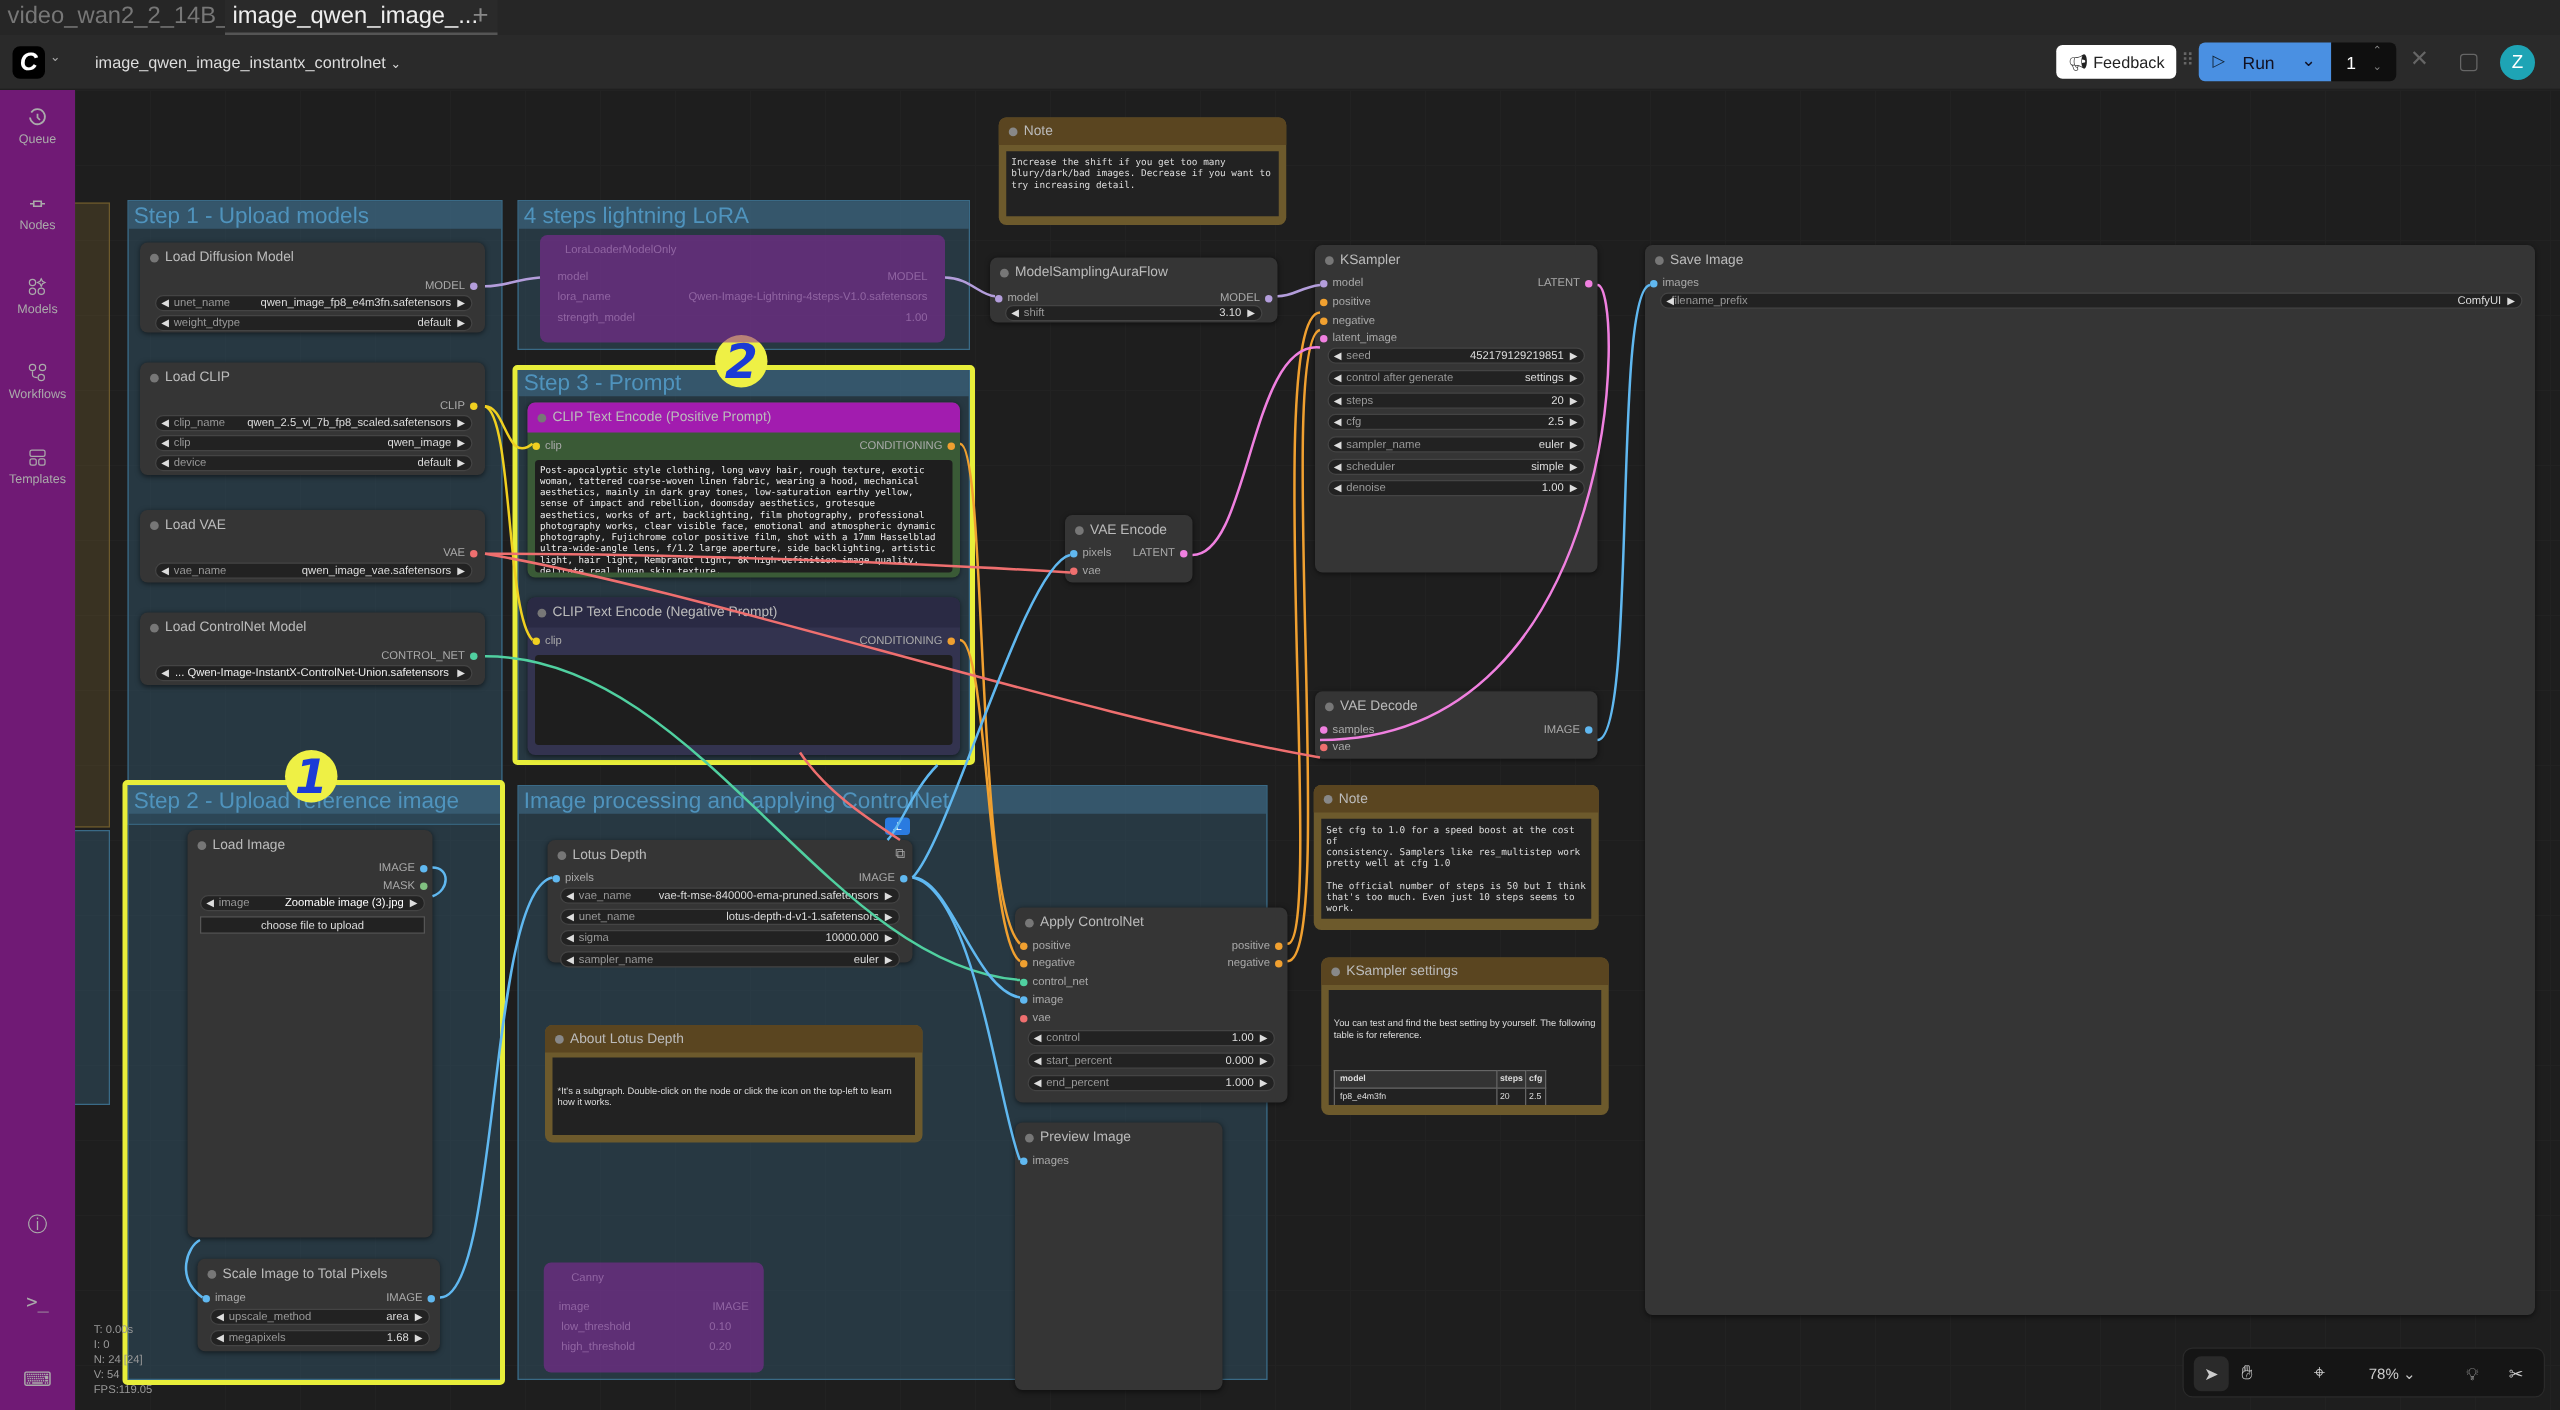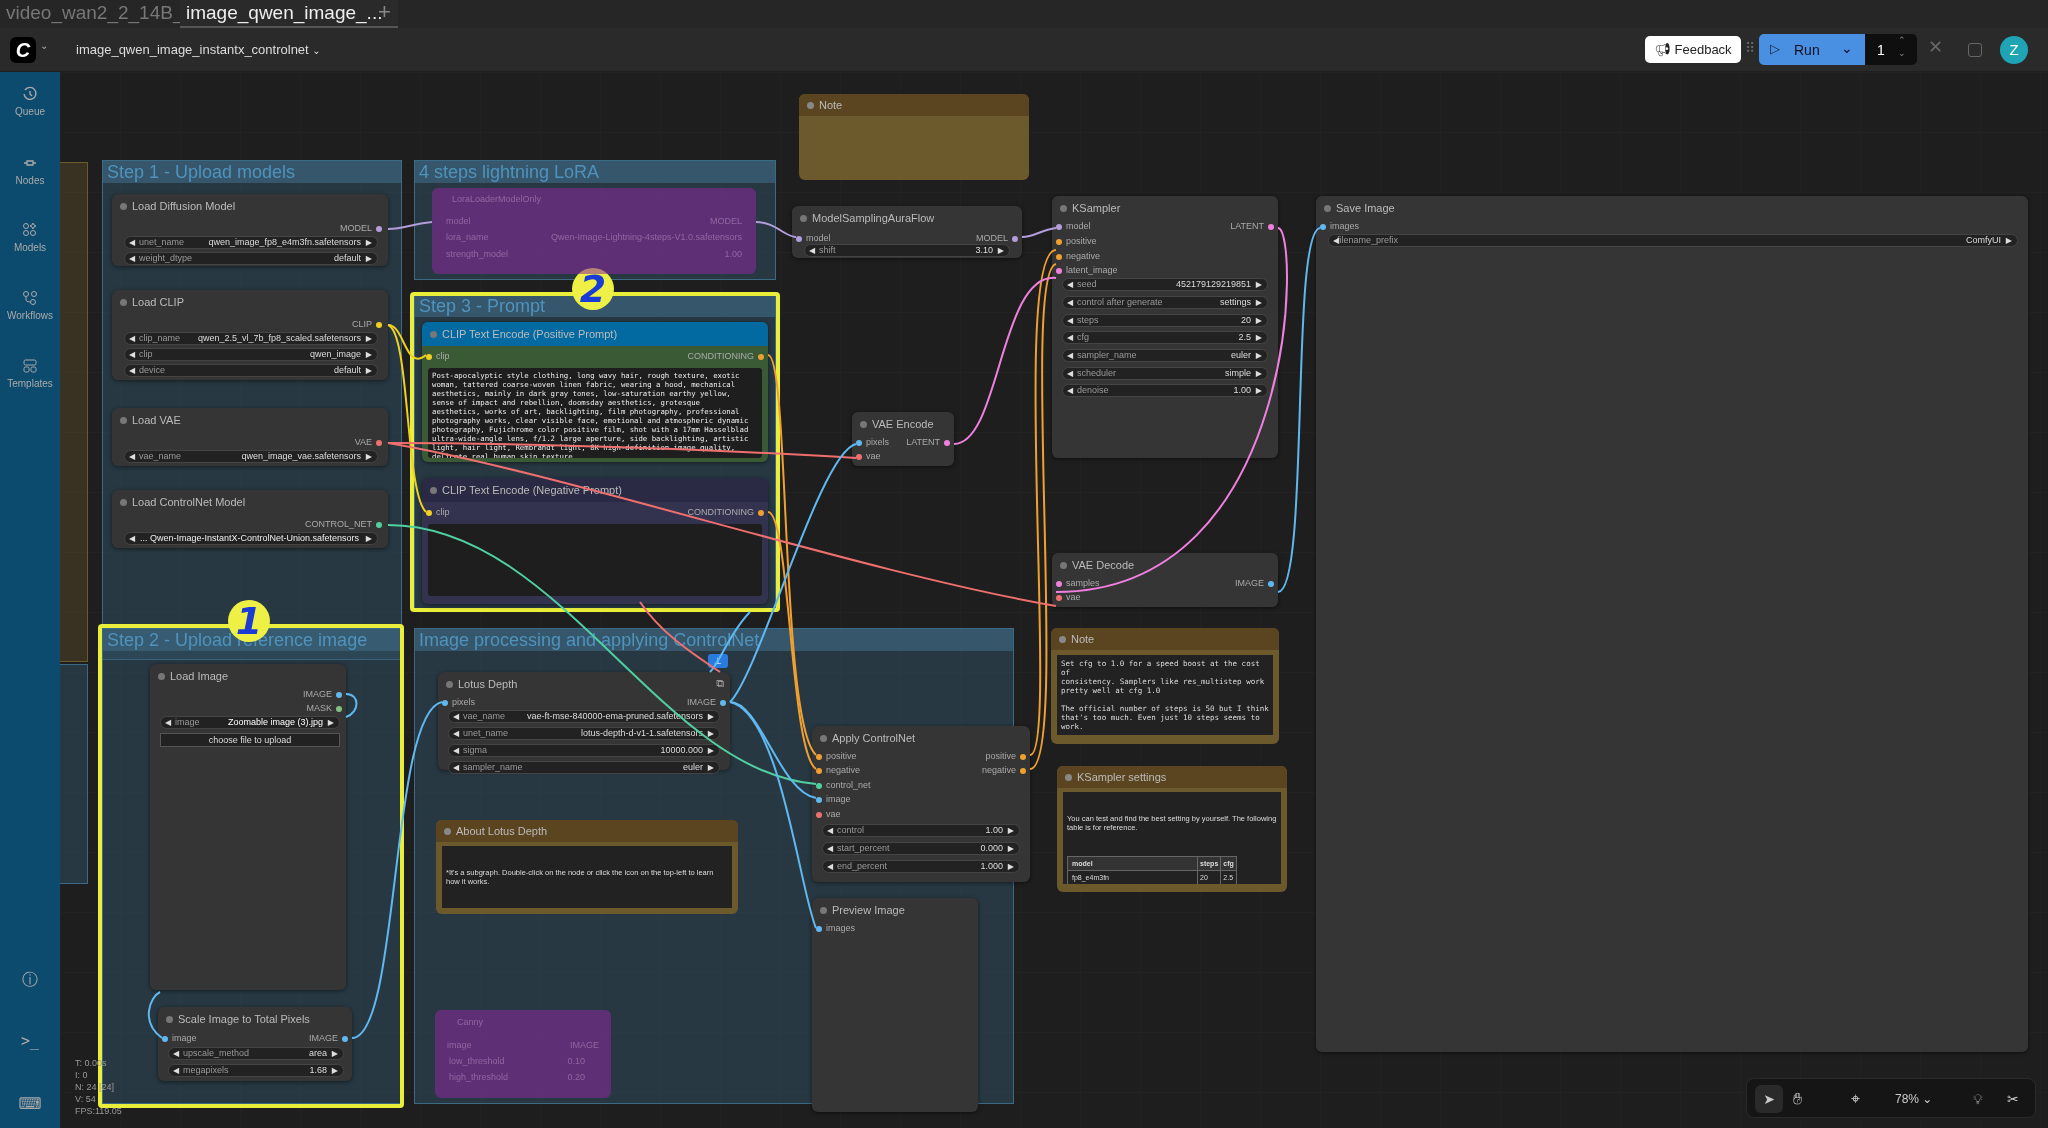--- a/index.html
+++ b/index.html
@@ -3,21 +3,21 @@
 <meta charset="utf-8">
 <style>
 *{box-sizing:border-box;margin:0;padding:0}
 html,body{width:2048px;height:1128px;overflow:hidden;background:#1a1a1a;font-family:"Liberation Sans",sans-serif;color:#ddd}
 .abs{position:absolute}
 
 #tabbar{position:absolute;left:0;top:0;width:2048px;height:28px;background:#262626;}
 .tab{position:absolute;top:0;height:28px;font-size:19px;line-height:26px;padding-left:6px}
 .tab .dot{display:inline-block;width:7px;height:7px;border-radius:50%;margin-left:12px;vertical-align:middle}
 #topbar{position:absolute;left:0;top:28px;width:2048px;height:44px;background:#2a2a2a;border-bottom:1px solid #1f1f1f}
-#sidebar{position:absolute;left:0;top:72px;width:60px;height:1056px;background:#0c4a6e}
+#sidebar{position:absolute;left:0;top:72px;width:60px;height:1056px;background:#701a75}
 .sb-item{position:absolute;left:0;width:60px;text-align:center;color:#aaa;font-size:10px}
 .sb-item svg{display:block;margin:0 auto 4px}
 #canvas{position:absolute;left:60px;top:72px;width:1988px;height:1056px;background:#1e1e1e;overflow:hidden;
  background-image:linear-gradient(#222 1px,transparent 1px),linear-gradient(90deg,#222 1px,transparent 1px);background-size:60px 60px}
 .group{position:absolute;background:rgba(52,88,110,0.45);border:1px solid #3a6a86}
 .group .gt{height:22px;background:rgba(60,100,125,0.7);color:#4f93bd;font-size:18px;line-height:22px;padding-left:4px;white-space:nowrap;overflow:hidden}
 .hl{position:absolute;border:4px solid #e8ee3a;border-radius:4px}
 .badge{position:absolute;width:42px;height:42px;border-radius:50%;background:#eef045;color:#1b3bd6;font-weight:bold;font-style:italic;font-size:38px;text-align:center;line-height:42px;font-family:"DejaVu Sans",sans-serif}
 .node{position:absolute;background:#353535;border-radius:6px;box-shadow:0 1px 4px rgba(0,0,0,.5)}
 .node .nt{height:24px;font-size:11px;color:#bbb;line-height:24px;padding-left:20px;position:relative;border-radius:6px 6px 0 0;white-space:nowrap}
@@ -166,35 +166,38 @@
 
  <div class="bypass" style="left:372px;top:116px;width:324px;height:86px">
   <div style="padding:6px 0 0 20px">LoraLoaderModelOnly</div>
   <div class="abs" style="left:14px;top:28px">model</div>
   <div class="abs" style="right:14px;top:28px">MODEL</div>
   <div class="abs" style="left:14px;top:44px;right:14px"><span>lora_name</span><span style="float:right">Qwen-Image-Lightning-4steps-V1.0.safetensors</span></div>
   <div class="abs" style="left:14px;top:61px;right:14px"><span>strength_model</span><span style="float:right">1.00</span></div>
  </div>
 
  <div class="node" style="left:362px;top:250px;width:346px;height:140px;background:#3a5a36">
-  <div class="nt" style="background:#0369a1">CLIP Text Encode (Positive Prompt)</div>
+  <div class="nt" style="background:#a21caf">CLIP Text Encode (Positive Prompt)</div>
   <div class="slot" style="left:0;top:28px"><span class="d" style="background:#f0d020"></span><span>clip</span></div>
   <div class="slot" style="right:0;top:28px"><span>CONDITIONING</span><span class="d" style="background:#f0a030"></span></div>
   <div class="abs" style="left:6px;top:46px;width:334px;height:90px;background:#1e1e1e;border-radius:3px;font-family:'DejaVu Sans Mono',monospace;font-size:7.3px;line-height:9px;padding:3px 12px 3px 4px;overflow:hidden;color:#eee">Post-apocalyptic style clothing, long wavy hair, rough texture, exotic woman, tattered coarse-woven linen fabric, wearing a hood, mechanical aesthetics, mainly in dark gray tones, low-saturation earthy yellow, sense of impact and rebellion, doomsday aesthetics, grotesque aesthetics, works of art, backlighting, film photography, professional photography works, clear visible face, emotional and atmospheric dynamic photography, Fujichrome color positive film, shot with a 17mm Hasselblad ultra-wide-angle lens, f/1.2 large aperture, side backlighting, artistic light, hair light, Rembrandt light, 8K high-definition image quality, delicate real human skin texture.</div>
  </div>
 
  <div class="node" style="left:362px;top:406px;width:346px;height:126px;background:#33334f">
   <div class="nt" style="background:#2a2a44">CLIP Text Encode (Negative Prompt)</div>
   <div class="slot" style="left:0;top:28px"><span class="d" style="background:#f0d020"></span><span>clip</span></div>
   <div class="slot" style="right:0;top:28px"><span>CONDITIONING</span><span class="d" style="background:#f0a030"></span></div>
   <div class="abs" style="left:6px;top:46px;width:334px;height:72px;background:#1e1e1e;border-radius:3px"></div>
  </div>
 
  <div class="note" style="left:739px;top:22px;width:230px;height:86px">
   <div class="nt">Note</div>
+  <div class="body" style="left:6px;top:27px;width:218px;height:52px">Increase the shift if you get too many
+blury/dark/bad images. Decrease if you want to
+try increasing detail.</div>
  </div>
 
  <div class="node" style="left:732px;top:134px;width:230px;height:52px">
   <div class="nt">ModelSamplingAuraFlow</div>
   <div class="slot" style="left:0;top:26px"><span class="d" style="background:#b39ddb"></span><span>model</span></div>
   <div class="slot" style="right:0;top:26px"><span>MODEL</span><span class="d" style="background:#b39ddb"></span></div>
   <div class="w" style="left:12px;top:38px;width:206px"><span>shift</span><span class="v">3.10</span></div>
  </div>
 
  <div class="node" style="left:992px;top:124px;width:226px;height:262px">

